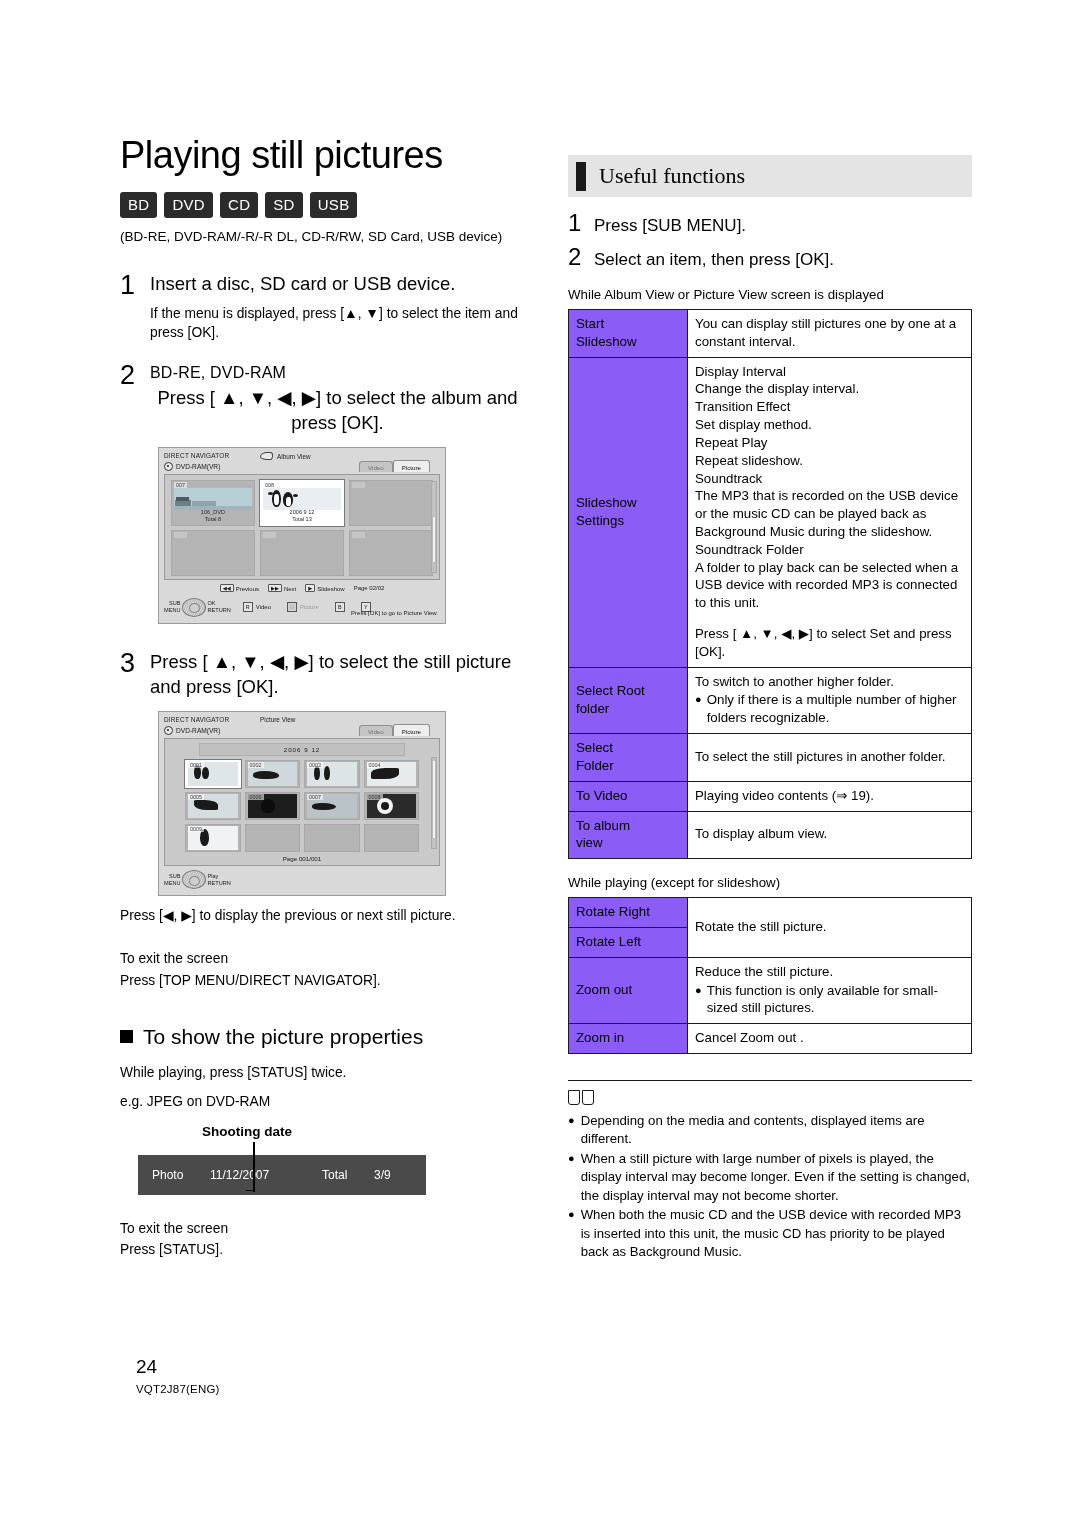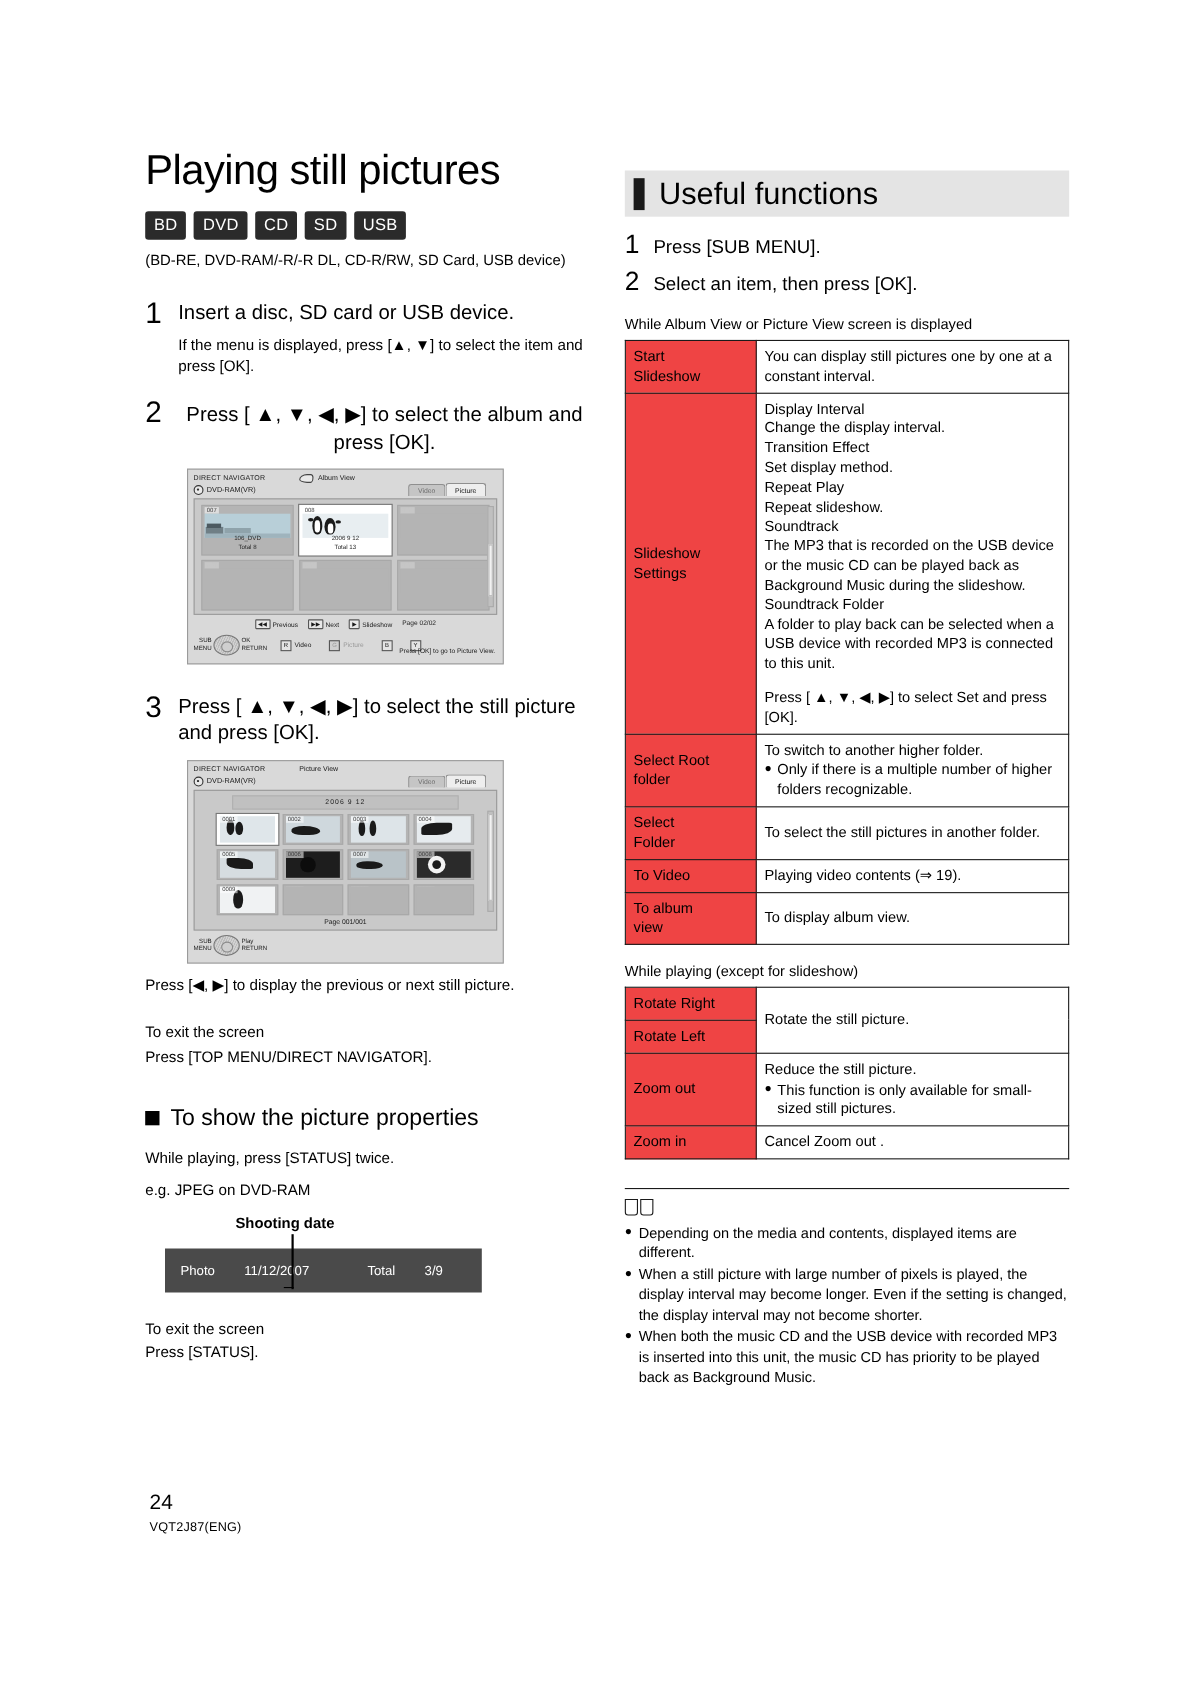--- a/index.html
+++ b/index.html
@@ -17,21 +17,21 @@
   }
   .page {
     position: relative;
     width: 1080px;
     height: 1528px;
     box-sizing: border-box;
     padding: 0;
   }
   .col-left {
     position: absolute;
-    left: 132px;
+    left: 120px;
     top: 136px;
     width: 405px;
   }
   .col-right {
     position: absolute;
     left: 568px;
     top: 155px;
     width: 404px;
   }
 
@@ -426,21 +426,22 @@
     box-sizing: border-box;
     margin-bottom: 12px;
   }
   .sect-head .bar {
     width: 10px;
     height: 29px;
     background: #1a1a1a;
     flex: 0 0 auto;
   }
   .sect-head .txt {
-    font-size: 28px;
+    font-size: 22px;
+    font-family: Liberation Serif, serif;
   }
   .rstep {
     display: flex;
     align-items: baseline;
     margin-bottom: 6px;
   }
   .rstep .n {
     font-size: 24px;
     width: 26px;
     flex: 0 0 26px;
@@ -463,21 +464,21 @@
   }
   table.fn td {
     border: 1px solid #1a1a1a;
     vertical-align: middle;
     font-size: 13.3px;
     line-height: 1.34;
     padding: 5px 7px 6px 7px;
   }
   table.fn td.k {
     width: 104px;
-    background: #ef4444;
+    background: #8b5cf6;
     vertical-align: middle;
   }
   table.fn td.k.topv { vertical-align: top; }
   table.fn td.v { background: #ffffff; vertical-align: top; }
   table.fn td.v.mid { vertical-align: middle; }
   .bullet-li {
     display: flex;
     gap: 5px;
     margin-top: 1px;
   }
@@ -559,20 +560,21 @@
       <div class="step-num">1</div>
       <div class="step-body">
         <div class="step-head">Insert a disc, SD card or USB device.</div>
         <div class="step-sub">If the menu is displayed, press [▲, ▼] to select the item and press [OK].</div>
       </div>
     </div>
 
     <div class="step" style="margin-top:20px;">
       <div class="step-num">2</div>
       <div class="step-body">
+        <div class="step-head small-caps">BD-RE, DVD-RAM</div>
         <div class="step-head" style="margin-top:3px;text-align:center;">Press [ ▲, ▼, ◀, ▶] to select the album and press [OK].</div>
       </div>
     </div>
 
     <div class="shot">
       <div class="shot-top">
         <span class="shot-title">DIRECT NAVIGATOR</span>
         <span class="shot-view">
           <span class="folder-ico"></span>
           <span>Album View</span>

